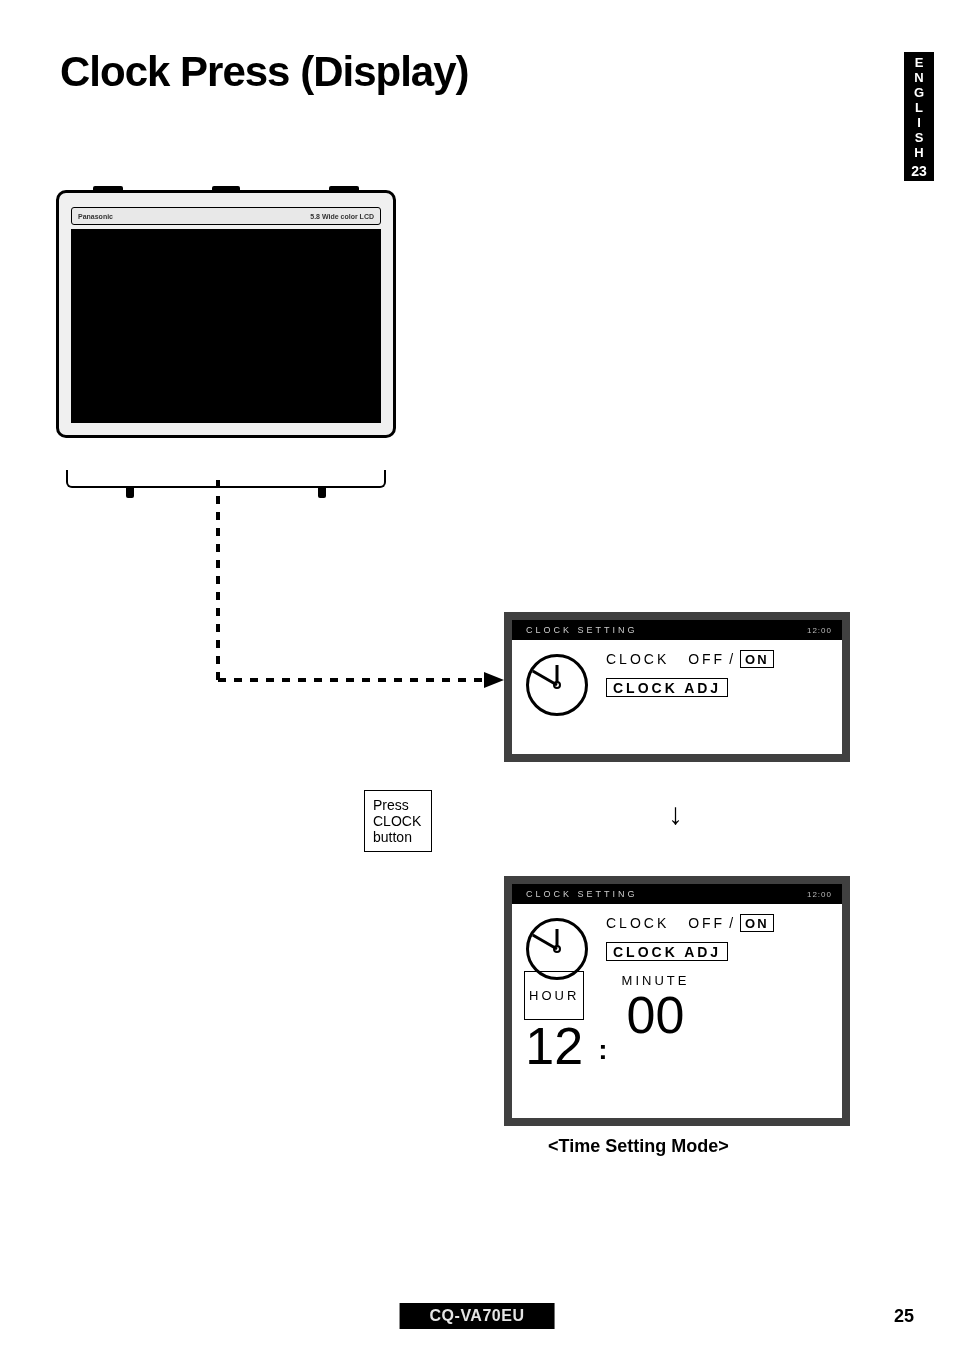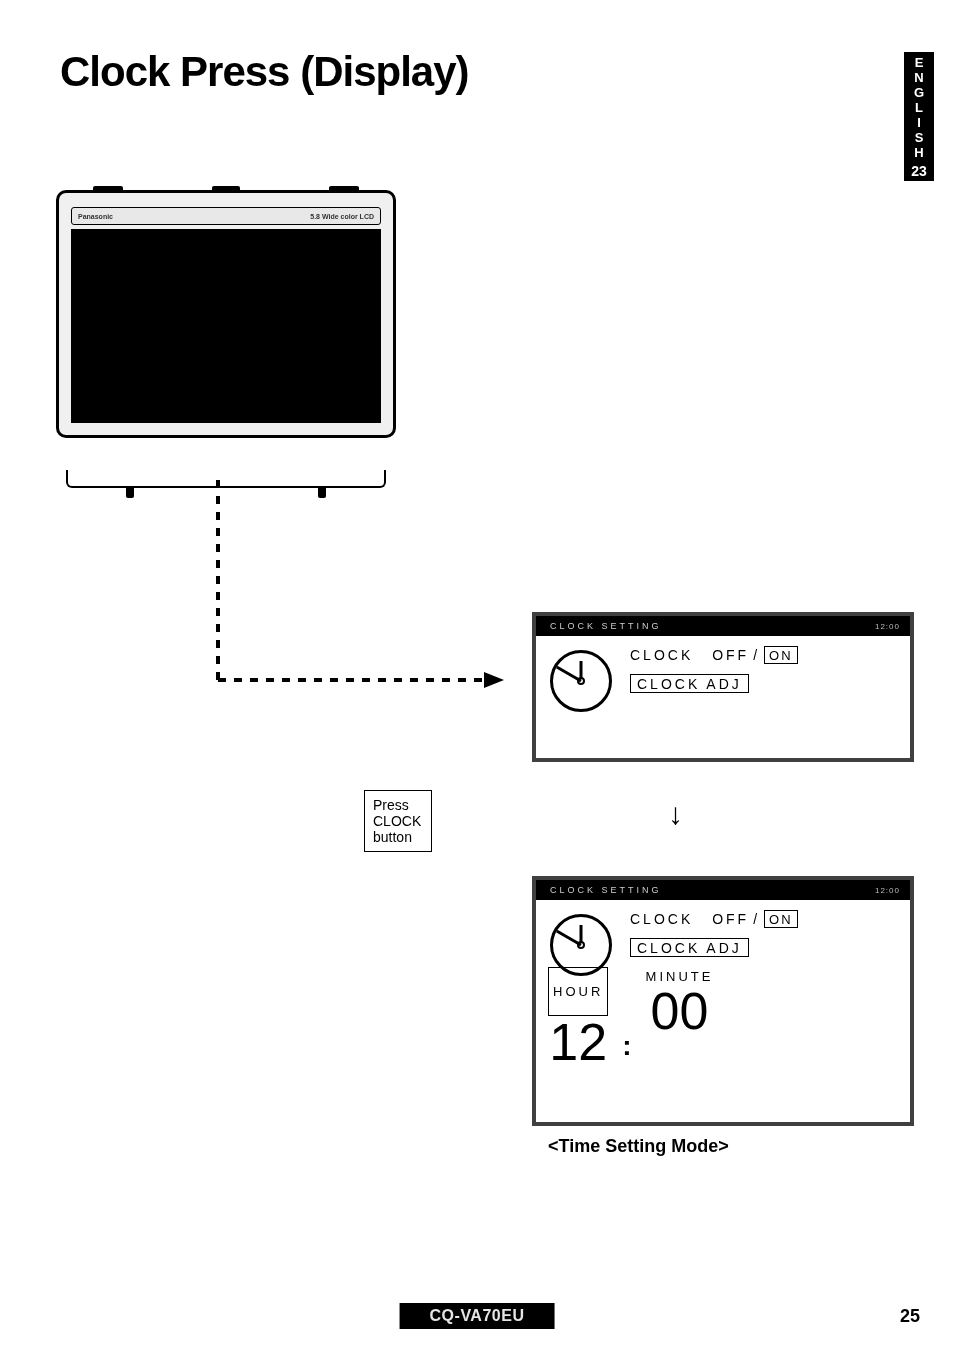--- a/index.html
+++ b/index.html
@@ -96,23 +96,23 @@
     top: 790px; left: 364px;
     border:1px solid #000;
     padding: 6px 10px 6px 8px;
     font-size: 14px;
     line-height: 1.15;
   }
 
   
   .screen-panel {
     position:absolute;
-    left: 532px;
-    width: 382px;
-    border:4px solid #404040;
+    left: 504px;
+    width: 346px;
+    border:8px solid #404040;
     background:#fff;
   }
   .screen-panel.p1 { top: 612px; height: 150px; }
   .screen-panel.p2 { top: 876px; height: 250px; }
   .panel-header {
     height: 20px;
     background: #000;
     color: #ccc;
     font-size: 9px;
     letter-spacing: 3px;
@@ -150,20 +150,21 @@
     background:#fff; border:2px solid #000; border-radius:50%;
     transform:translate(-50%,-50%);
   }
   .panel-content { flex:1; }
   .row { display:flex; align-items:center; gap:6px; margin-bottom:10px; font-size:14px; letter-spacing:3px; }
   .boxbtn {
     border:1.5px solid #000;
     padding: 1px 6px 0px 6px;
     letter-spacing: 3px;
     font-size:14px;
+    font-weight:bold;
   }
   .boxbtn.tight { letter-spacing:2px; font-size:13px; padding:1px 4px 0 4px; }
   .slash { margin: 0 -2px; }
   .adj-row { }
   .time-row {
     display:flex;
     gap: 62px;
     margin-top: 4px;
     margin-left: -82px;
   }
@@ -193,21 +194,21 @@
     position:absolute;
     bottom: 38px; left: 50%; transform: translateX(-50%);
     background:#000; color:#e5e5e5;
     padding: 4px 30px;
     font-size: 16px;
     font-weight: bold;
     letter-spacing: 0.5px;
   }
   .page-num {
     position:absolute;
-    bottom: 40px; right: 34px;
+    bottom: 40px; right: 40px;
     font-size: 18px;
     font-weight: bold;
   }
 </style>
 </head>
 <body>
 
 <h1 class="page-title">Clock Press (Display)</h1>
 
 <div class="lang-tab">

